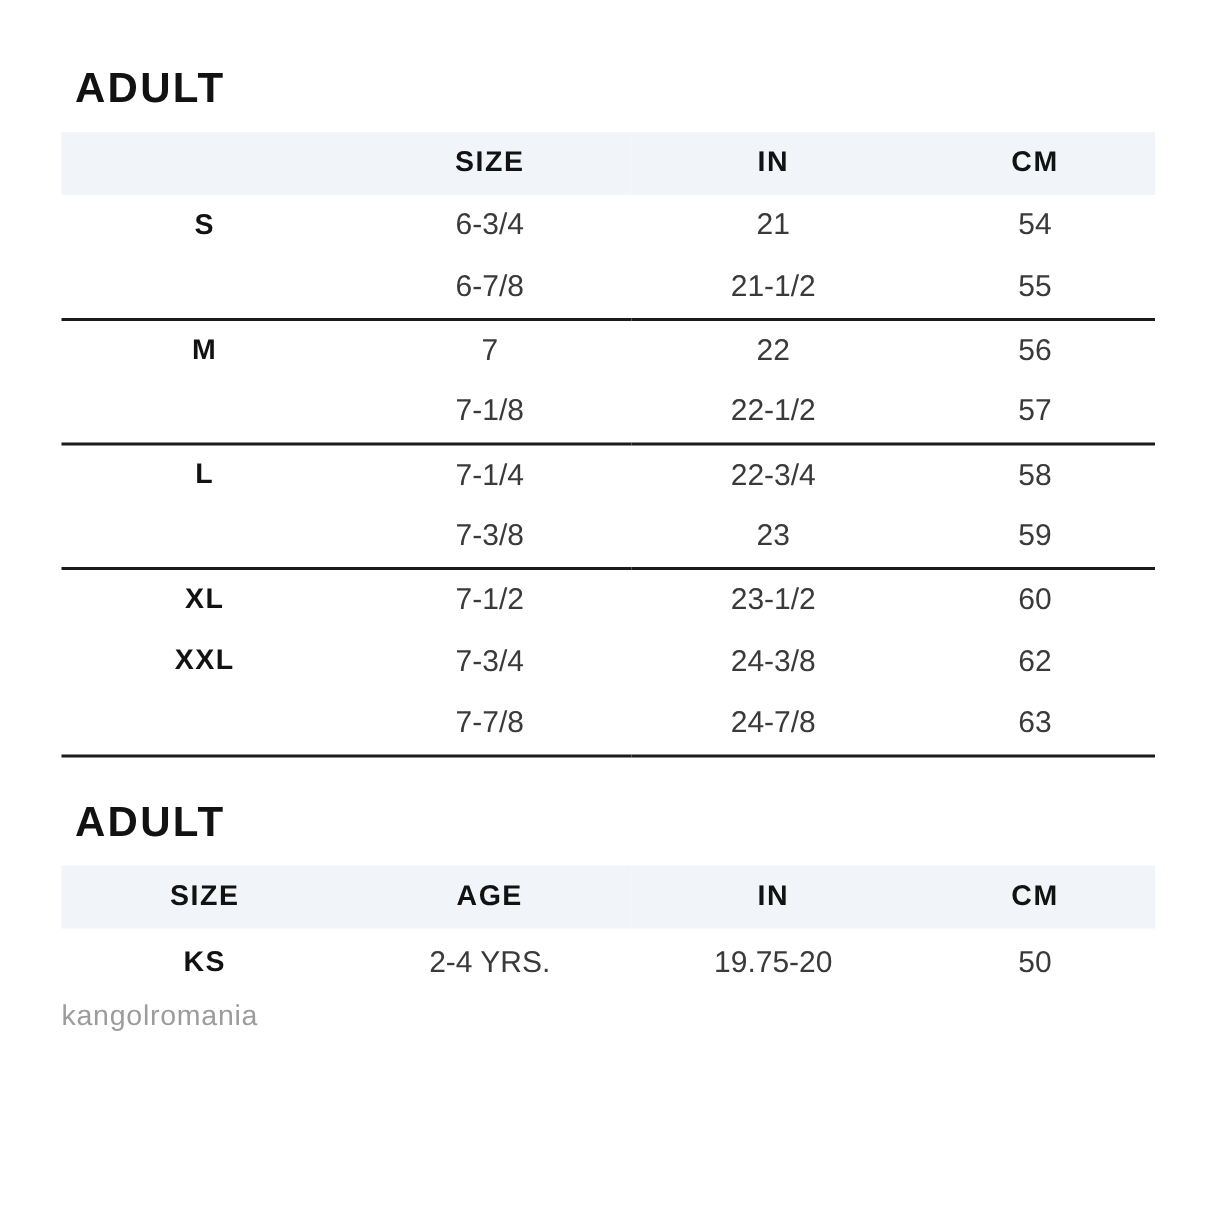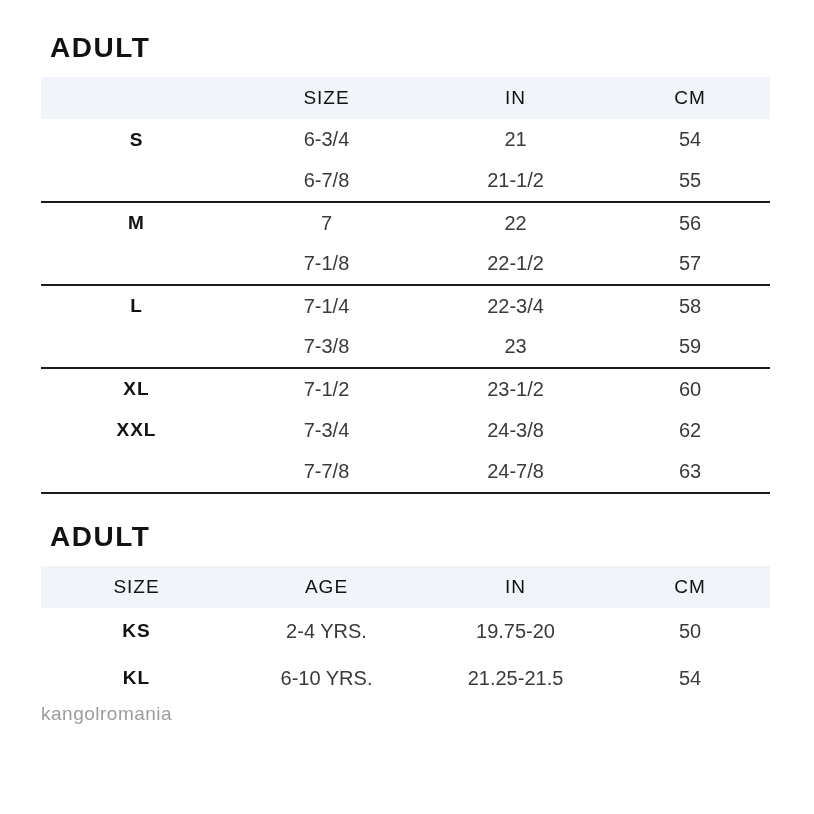--- a/index.html
+++ b/index.html
@@ -14,42 +14,42 @@
   html, body {
     margin: 0; padding: 0;
     width: 814px; height: 814px;
     background: var(--page-bg);
     font-family: "Liberation Sans", sans-serif;
     overflow: hidden;
   }
   .sheet { padding: 28px 44px 0 41px; }
 
   h2.section-title {
-    margin: 4px 0 13px 9px;
+    margin: 15px 0 13px 9px;
     font-size: 28px;
     font-weight: 700;
     letter-spacing: 1.5px;
     color: var(--heading-text);
   }
   .kids-block { margin-top: 27px; }
 
   table.size-table {
     width: 729px;
     border-collapse: collapse;
     table-layout: fixed;
   }
   col.c1 { width: 191px; }
   col.c2 { width: 189px; }
   col.c3 { width: 189px; }
   col.c4 { width: 160px; }
 
   thead tr { background: var(--header-bg); height: 42px; }
   th {
     font-size: 19px;
-    font-weight: 400;
+    font-weight: 700;
     letter-spacing: 1px;
     text-align: center;
     color: var(--heading-text);
     padding: 0;
   }
   td {
     text-align: center;
     font-size: 20px;
     font-weight: 400;
     color: var(--body-text);
@@ -171,26 +171,20 @@
             <th>CM</th>
           </tr>
       </thead>
       <tbody>
           <tr>
             <td class="row-label">KS</td>
             <td>2-4 YRS.</td>
             <td>19.75-20</td>
             <td>50</td>
           </tr>
-          <tr>
-            <td class="row-label">KL</td>
-            <td>6-10 YRS.</td>
-            <td>21.25-21.5</td>
-            <td>54</td>
-          </tr>
         </tbody>
     </table>
   </section>
 
   <footer class="brand-footer">
     <span>kangolromania</span>
   </footer>
 
 </div>
 

